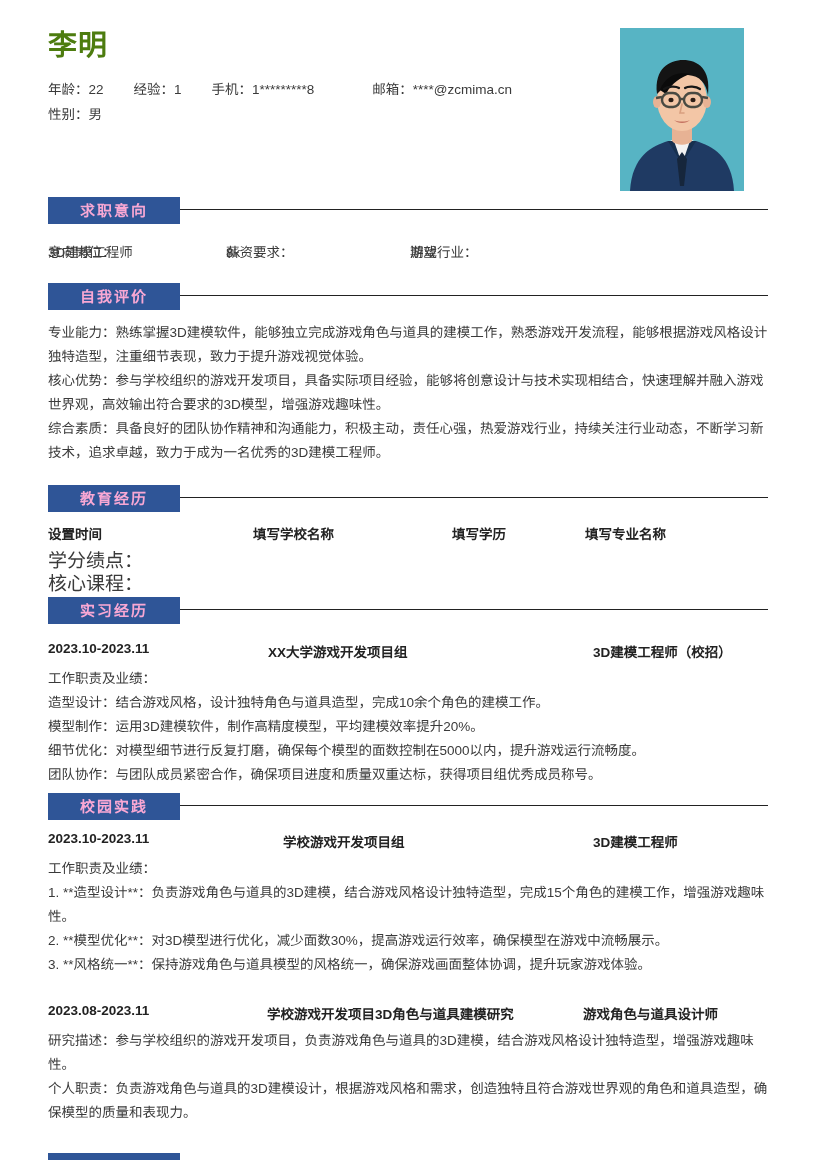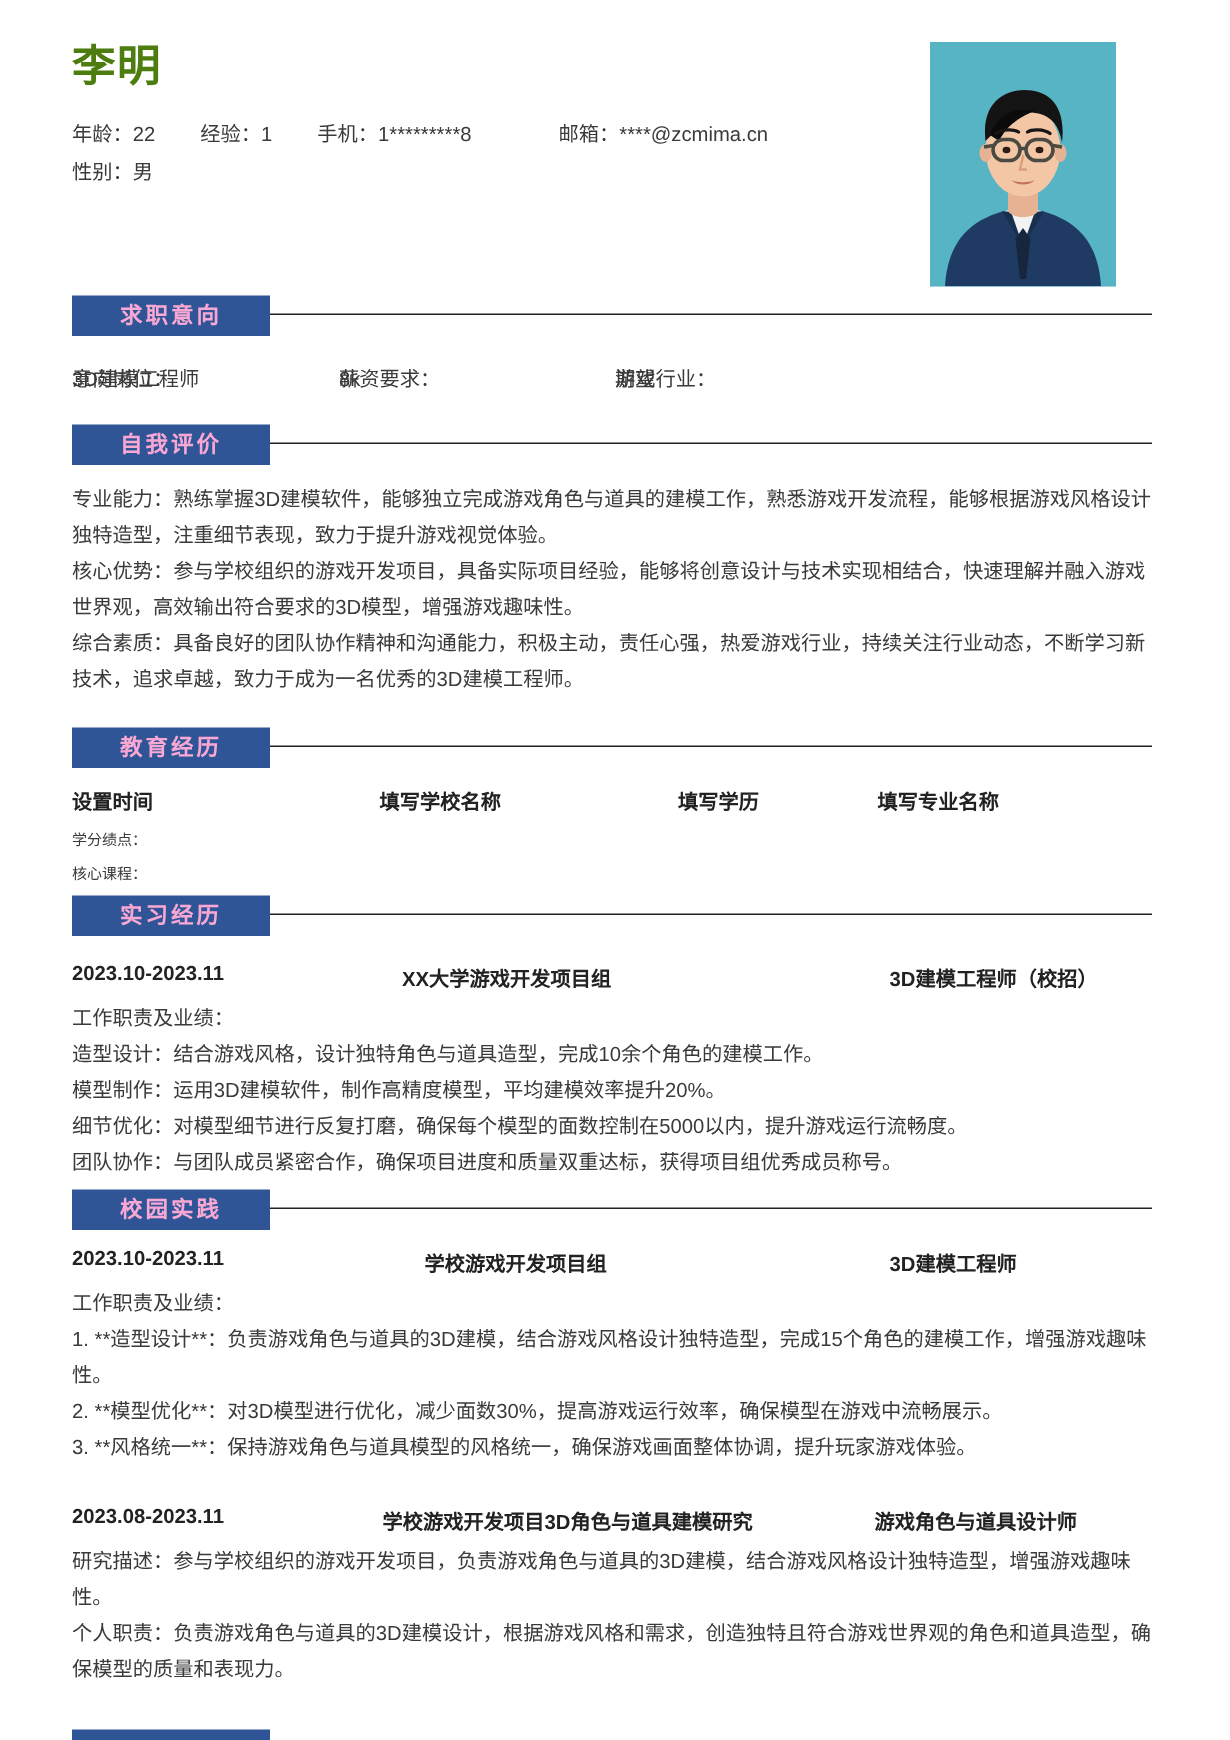--- a/index.html
+++ b/index.html
@@ -60,21 +60,21 @@
   
   .row {
     position:relative; height:26px; font-size:13.5px;
     color:#222222; font-weight:bold;
   }
   .row span { position:absolute; top:0; white-space:nowrap; }
 
   .intent-row { font-size:13.5px; color:#3a3a3a; line-height:24px; position:relative; height:26px; }
   .intent-row span { position:absolute; top:0; white-space:nowrap; }
 
-  .plain-line { font-size:10px; color:#3a3a3a; line-height:23px; }
+  .plain-line { font-size:19px; color:#3a3a3a; line-height:23px; }
 
   .gap-sm { height:8px; }
   .gap-md { height:14px; }
 
   
   .cut-bar {
     position:absolute; left:48px; bottom:0;
     width:132px; height:7px; background:#2f5597;
   }
 </style>
@@ -226,21 +226,21 @@
       <p>1. **造型设计**：负责游戏角色与道具的3D建模，结合游戏风格设计独特造型，完成15个角色的建模工作，增强游戏趣味性。</p>
       <p>2. **模型优化**：对3D模型进行优化，减少面数30%，提高游戏运行效率，确保模型在游戏中流畅展示。</p>
       <p>3. **风格统一**：保持游戏角色与道具模型的风格统一，确保游戏画面整体协调，提升玩家游戏体验。</p>
     </div>
   </div>
 
   <div class="section" style="margin-top:18px;">
     <div class="gap-sm"></div>
     <div class="row">
       <span style="left:0;">2023.08-2023.11</span>
-      <span style="left:207px;">学校游戏开发项目3D角色与道具建模研究</span>
+      <span style="left:219px;">学校游戏开发项目3D角色与道具建模研究</span>
       <span style="left:535px;">游戏角色与道具设计师</span>
     </div>
     <div class="body-text">
       <p>研究描述：参与学校组织的游戏开发项目，负责游戏角色与道具的3D建模，结合游戏风格设计独特造型，增强游戏趣味性。</p>
       <p>个人职责：负责游戏角色与道具的3D建模设计，根据游戏风格和需求，创造独特且符合游戏世界观的角色和道具造型，确保模型的质量和表现力。</p>
 
     </div>
   </div>
 
   <div class="cut-bar"></div>

